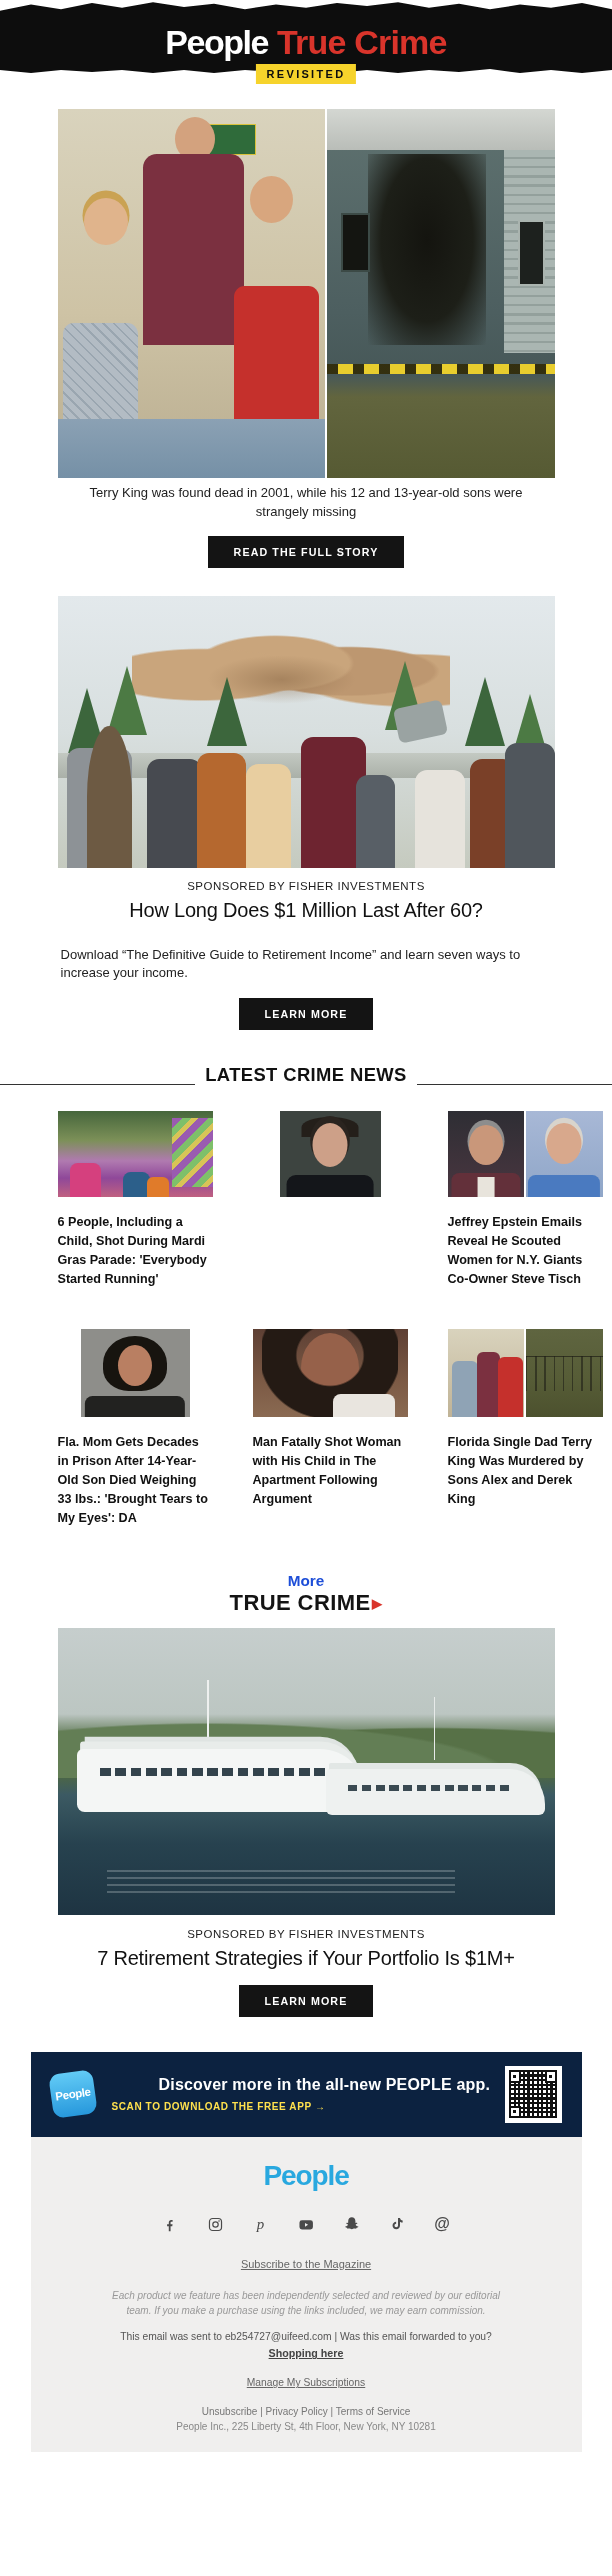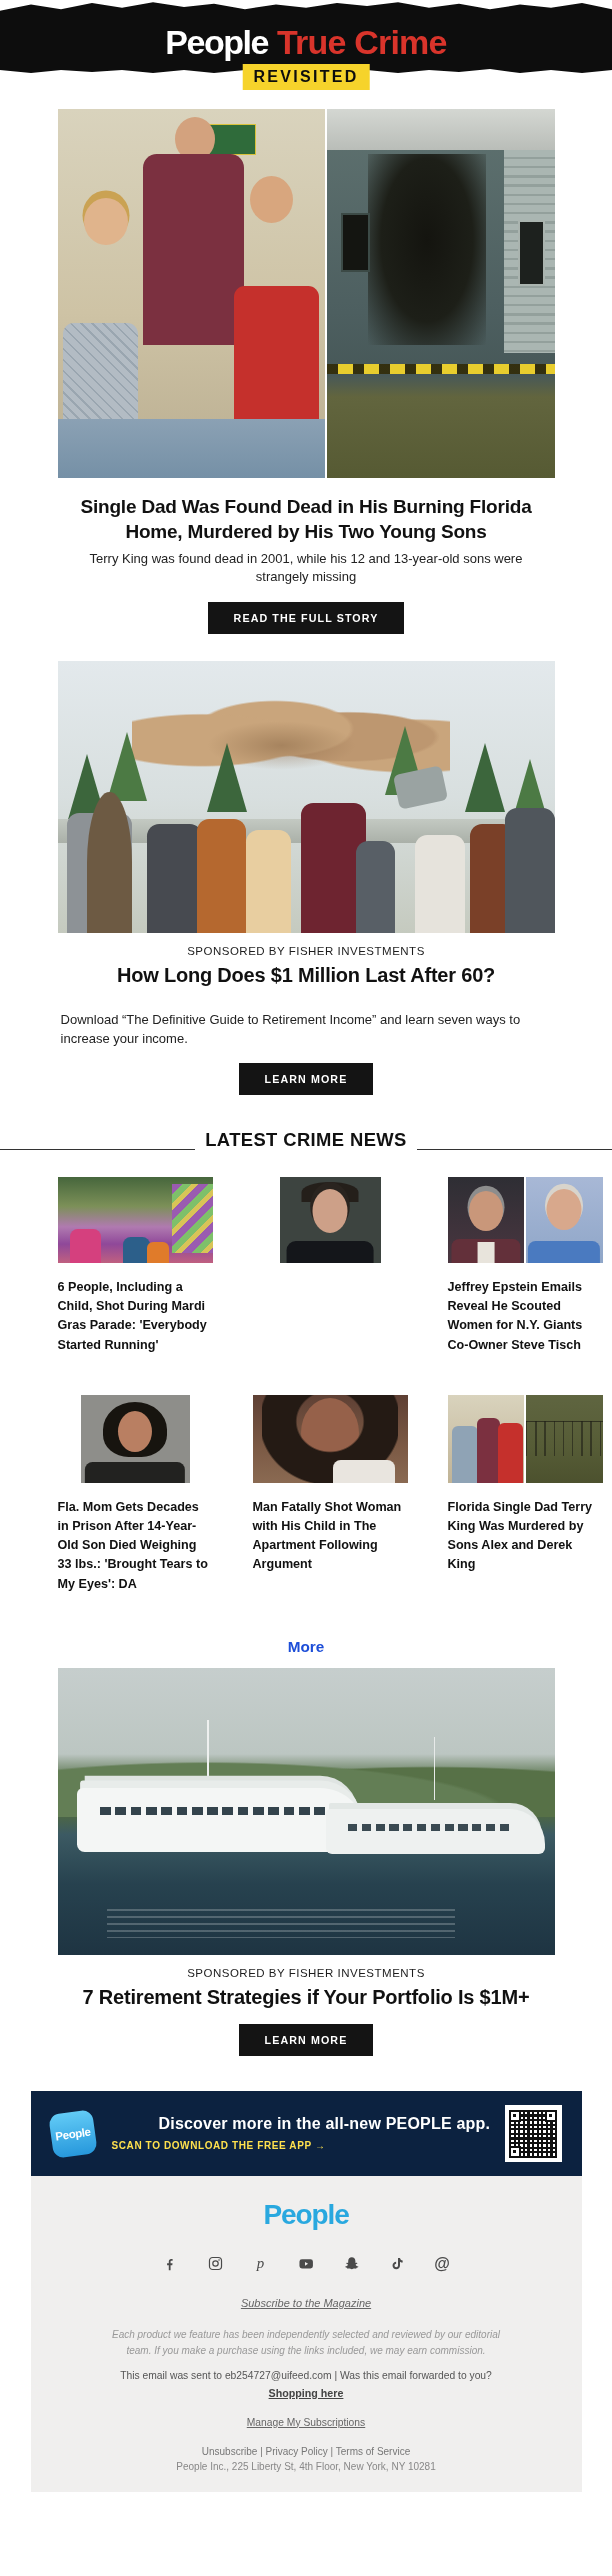--- a/index.html
+++ b/index.html
@@ -12,21 +12,21 @@
 
   
   .masthead { position: relative; height: 74px; background: #0d0d0d; margin-bottom: 0;
     clip-path: polygon(0 10.7px,31px 4.6px,61px 9.2px,92px 3.1px,122px 7.7px,153px 2.3px,184px 6.9px,214px 3.8px,245px 9.2px,276px 4.6px,306px 7.7px,337px 3.1px,367px 6.1px,398px 2.3px,429px 7.7px,459px 3.8px,490px 9.2px,520px 4.6px,551px 7.7px,582px 3.1px,612px 9.2px,612px 70px,582px 73px,551px 70px,520px 73px,490px 69px,459px 72px,429px 70px,398px 73px,367px 70px,337px 73px,306px 69px,276px 72px,245px 70px,214px 73px,184px 70px,153px 73px,122px 70px,92px 72px,61px 70px,31px 73px,0 70px);
   }
   .masthead-inner { height: 100%; display: flex; align-items: center; justify-content: center; gap: 9.2px; padding-top: 10.7px; }
   .brand-people { color: #fff; font-size: 34px; font-weight: 800; letter-spacing: -1.5px; }
   .brand-tc { color: #d9342b; font-size: 34px; font-weight: 800; letter-spacing: -0.8px; }
   .badge-wrap { position: relative; height: 20px; }
   .badge { position: absolute; left: 50%; transform: translateX(-50%); top: -10px;
-    background: #f6d32b; color: #0d0d0d; font-weight: 800; font-size: 16px;
+    background: #f6d32b; color: #0d0d0d; font-weight: 800; font-size: 11px;
     letter-spacing: 2.3px; padding: 3.8px 10.7px; }
 
   
   .hero { margin-top: 15.3px; display: flex; gap: 2.3px; height: 369px; cursor: pointer; }
   .hero-left { position: relative; width: 54%; overflow: hidden; background: linear-gradient(180deg,#d9d3bd 0%,#cec3a5 55%,#b9ad90 100%); }
   .hl-sign { position: absolute; top: 4%; left: 56%; width: 49px; height: 31px; background: #2f6b3a; border: 1.5px solid #d9c23a; }
   .hl-dad-head { position: absolute; top: 2%; left: 44%; width: 40px; height: 44px; border-radius: 50%; background: #d3a27e; }
   .hl-dad { position: absolute; top: 12%; left: 32%; width: 38%; height: 52%; background: #7b3040; border-radius: 13.8px 13.8px 0 0; }
   .hl-kid1-head { position: absolute; top: 24%; left: 10%; width: 44px; height: 47px; border-radius: 50%; background: #e0b48c; box-shadow: 0 -6.1px 0 1.5px #caa253; }
   .hl-kid1 { position: absolute; bottom: 0; left: 2%; width: 28%; height: 42%; background: repeating-linear-gradient(45deg,#b3bcc4 0 6.1px,#9aa6b0 6.1px 7.7px); border-radius: 10.7px 10.7px 0 0; }
@@ -57,21 +57,21 @@
                 radial-gradient(ellipse at 88% 60%, #c9a57c 0 26%, rgba(0,0,0,0) 28%);
   }
   .rm-shadow { position: absolute; top: 22%; left: 30%; width: 30%; height: 18%; background: radial-gradient(ellipse, rgba(138,104,70,.55), rgba(0,0,0,0) 70%); }
   .tree { position: absolute; width: 0; height: 0; border-left: 20px solid transparent; border-right: 20px solid transparent; border-bottom: 69px solid #3c663c; }
   .tree.t2 { border-bottom-color: #4c7a44; }
   .rm-ledge { position: absolute; top: 58%; left: 0; right: 0; height: 9%; background: linear-gradient(180deg,#c3c9c2,#aab0a8); }
   .person { position: absolute; bottom: 0; border-radius: 12.2px 12.2px 0 0; }
   .rm-scope { position: absolute; top: 40%; right: 22%; width: 49px; height: 35px; background: #9aa3a2; border-radius: 6.1px; transform: rotate(-12deg); }
 
   .sponsor-label { margin-top: 12.2px; text-align: center; font-size: 11.5px; letter-spacing: 0.5px; color: #1d1d1d; }
-  .sponsor-h2 { margin-top: 6.9px; text-align: center; font-size: 20px; font-weight: 700; letter-spacing: -0.2px; }
+  .sponsor-h2 { margin-top: 6.9px; text-align: center; font-size: 20px; font-weight: 400; letter-spacing: -0.2px; }
   .sponsor-body { margin-top: 24px; font-size: 13px; line-height: 1.42; color: #222; padding: 0 3.1px; }
 
   
   .section-head { position: relative; margin-top: 34px; height: 24.5px; }
   .section-line { position: absolute; left: calc(50% - 306px); width: 612px; bottom: 3.8px; border-bottom: 0.8px solid #333; }
   .section-title { position: relative; display: table; margin: 0 auto; background: #fff; padding: 0 10.7px;
     font-size: 18.4px; font-weight: 800; letter-spacing: 0.4px; }
 
   
   .grid { margin-top: 23px; display: grid; grid-template-columns: repeat(3, 155px); column-gap: 17px; row-gap: 54px; gap: 40px; }
@@ -148,21 +148,21 @@
                       repeating-linear-gradient(90deg, #111 0 2.3px, #fff 2.3px 4.6px); }
   .qr-f { position: absolute; width: 12.2px; height: 12.2px; background: #fff; border: 2.3px solid #111; }
   .qr-f::after { content: ""; position: absolute; left: 2.3px; top: 2.3px; width: 3.1px; height: 3.1px; background: #111; }
   .qr-f.tl { top: 0; left: 0; } .qr-f.tr { top: 0; right: 0; } .qr-f.bl { bottom: 0; left: 0; }
 
   
   .footer { margin: 0 auto; width: 551px; background: #f0efee; padding: 23px 23px 20px; text-align: center; }
   .footer-logo { color: #29a8df; font-size: 28px; font-weight: 800; letter-spacing: -1.1px; display: inline-block; cursor: pointer; }
   .social-row { margin-top: 23px; display: flex; justify-content: center; gap: 27px; align-items: center; }
   .social { width: 18.4px; height: 18.4px; display: inline-flex; align-items: center; justify-content: center; cursor: pointer; color: #4a4a4a; }
-  .sub-mag { margin-top: 24.5px; font-size: 11px; color: #666; text-decoration: underline; display: inline-block; cursor: pointer; font-style: italic; }
+  .sub-mag { margin-top: 24.5px; font-size: 11px; color: #666; text-decoration: underline; display: inline-block; cursor: pointer; }
   .disclaimer { margin: 17px auto 0; width: 413px; font-size: 10px; font-style: italic; color: #999; line-height: 1.55; }
   .sent-line { margin-top: 12.2px; font-size: 10.3px; color: #555; }
   .sub-here { margin-top: 5.4px; font-size: 10.7px; font-weight: 700; color: #444; text-decoration: underline; display: inline-block; cursor: pointer; }
   .manage { margin-top: 17px; font-size: 10.3px; color: #666; text-decoration: underline; display: inline-block; cursor: pointer; }
   .legal-row { margin-top: 17px; font-size: 10px; color: #777; }
   .legal-row .lnk { text-decoration: none; color: #777; cursor: pointer; }
   .addr { margin-top: 3.8px; font-size: 10px; color: #888; }
 </style>
 </head>
 <body>
@@ -193,21 +193,20 @@
     <div class="hero-right">
       <div class="hr-eave"></div>
       <div class="hr-siding"></div>
       <div class="hr-char"></div>
       <div class="hr-win1"></div>
       <div class="hr-win2"></div>
       <div class="hr-tape"></div>
     </div>
   </div>
 
-  <h1 class="headline">Single Dad Was Found Dead in His Burning Florida Home, Murdered by His Two Young Sons</h1>
   <p class="subhead">Terry King was found dead in 2001, while his 12 and 13-year-old sons were strangely missing</p>
   <button class="cta-btn">READ THE FULL STORY</button>
 
   <div class="rushmore">
     <div class="rm-faces"></div>
     <div class="rm-shadow"></div>
     <div class="tree" style="top:34%; left:2%;"></div>
     <div class="tree t2" style="top:26%; left:10%;"></div>
     <div class="tree" style="top:30%; left:30%;"></div>
     <div class="tree t2" style="top:24%; right:26%;"></div>
@@ -312,20 +311,21 @@
             </div>
       </div>
         </div>
       <div class="card-headline">Florida Single Dad Terry King Was Murdered by Sons Alex and Derek King</div>
     </div>
 
   </div>
 
   <div class="more-block">
     <div class="more-eyebrow">More</div>
+    <div class="more-title"><span>TRUE CRIME</span><span class="more-arrow">▶</span></div>
   </div>
 
   <div class="yacht">
     <div class="y-hill"></div>
     <div class="y-mast"></div>
     <div class="y-mast2"></div>
     <div class="y-boat1">
         <div class="win"></div>
       </div>
     <div class="y-boat2">

